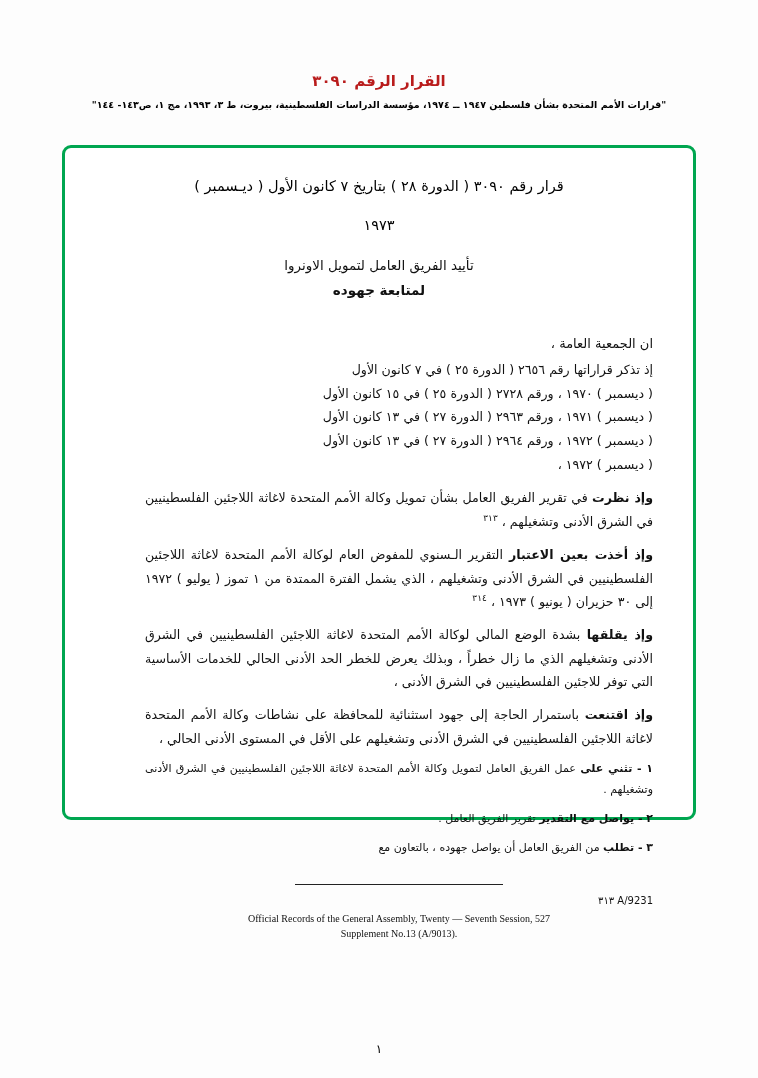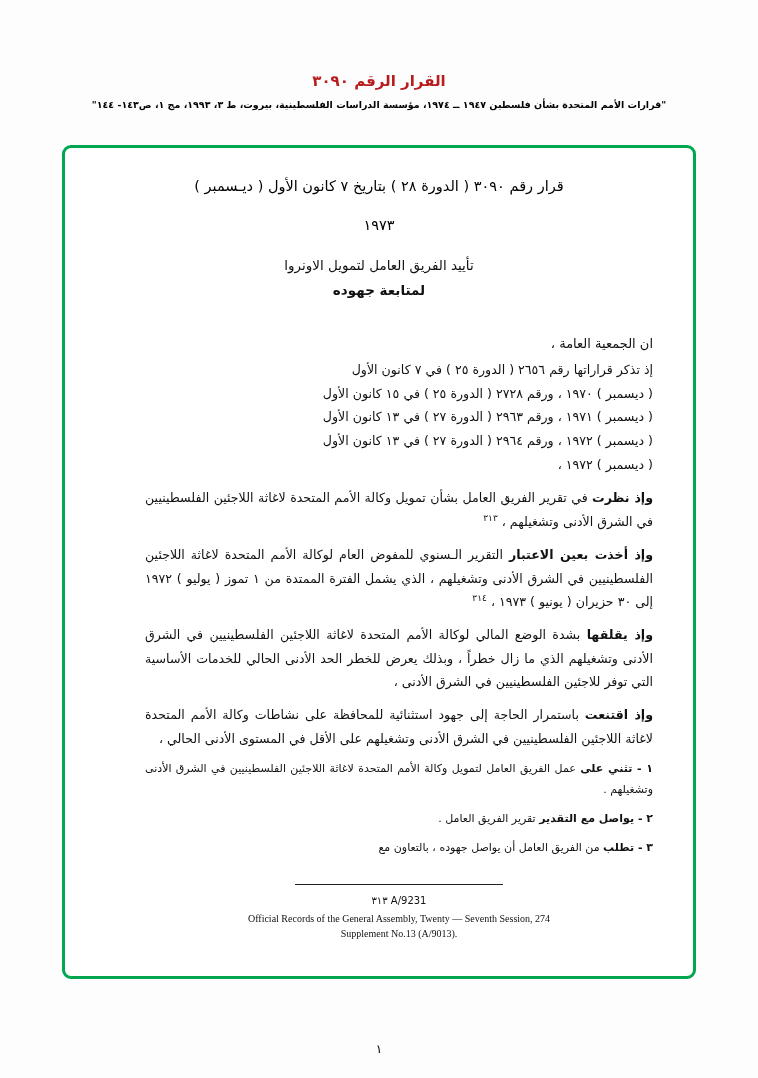--- a/index.html
+++ b/index.html
@@ -47,21 +47,21 @@
     direction: rtl;
     white-space: nowrap;
   }
 
   
   .frame {
     position: absolute;
     top: 145px;
     left: 62px;
     width: 634px;
-    height: 834px;
+    height: 675px;
     border: 3px solid #00a650;
     border-radius: 9px;
     box-sizing: border-box;
     background: #ffffff;
   }
 
   .content {
     position: absolute;
     top: 26px;
     left: 34px;
@@ -142,21 +142,21 @@
     margin-top: 8px;
     direction: ltr;
     text-align: center;
     font-family: "Liberation Serif", serif;
     font-size: 10px;
     line-height: 1.5;
     color: #111;
   }
   .footnote .fn-right {
     direction: rtl;
-    text-align: center;
+    text-align: right;
     font-family: "DejaVu Sans", sans-serif;
     font-size: 10px;
     margin-bottom: 3px;
   }
   .footnote .fn-l2 {
     display: block;
   }
 
   .page-number {
     position: absolute;
@@ -234,21 +234,21 @@
         </p>
 
         <p class="item">
           <span class="b">٣ -</span><span class="b"> تطلب</span><span> من الفريق العامل أن يواصل جهوده ، بالتعاون مع</span>
         </p>
 
         <div class="footnote-rule"></div>
 
         <div class="footnote">
           <div class="fn-right">A/9231  ٣١٣</div>
-          <span>Official Records of the  General Assembly, Twenty — Seventh Session, 274</span>
+          <span>Official Records of the  General Assembly, Twenty — Seventh Session, 527</span>
           <span class="fn-l2">Supplement No.13 (A/9013).</span>
         </div>
 
       </div>
     </div>
   </div>
 
   <div class="page-number">١</div>
 
 </div>

